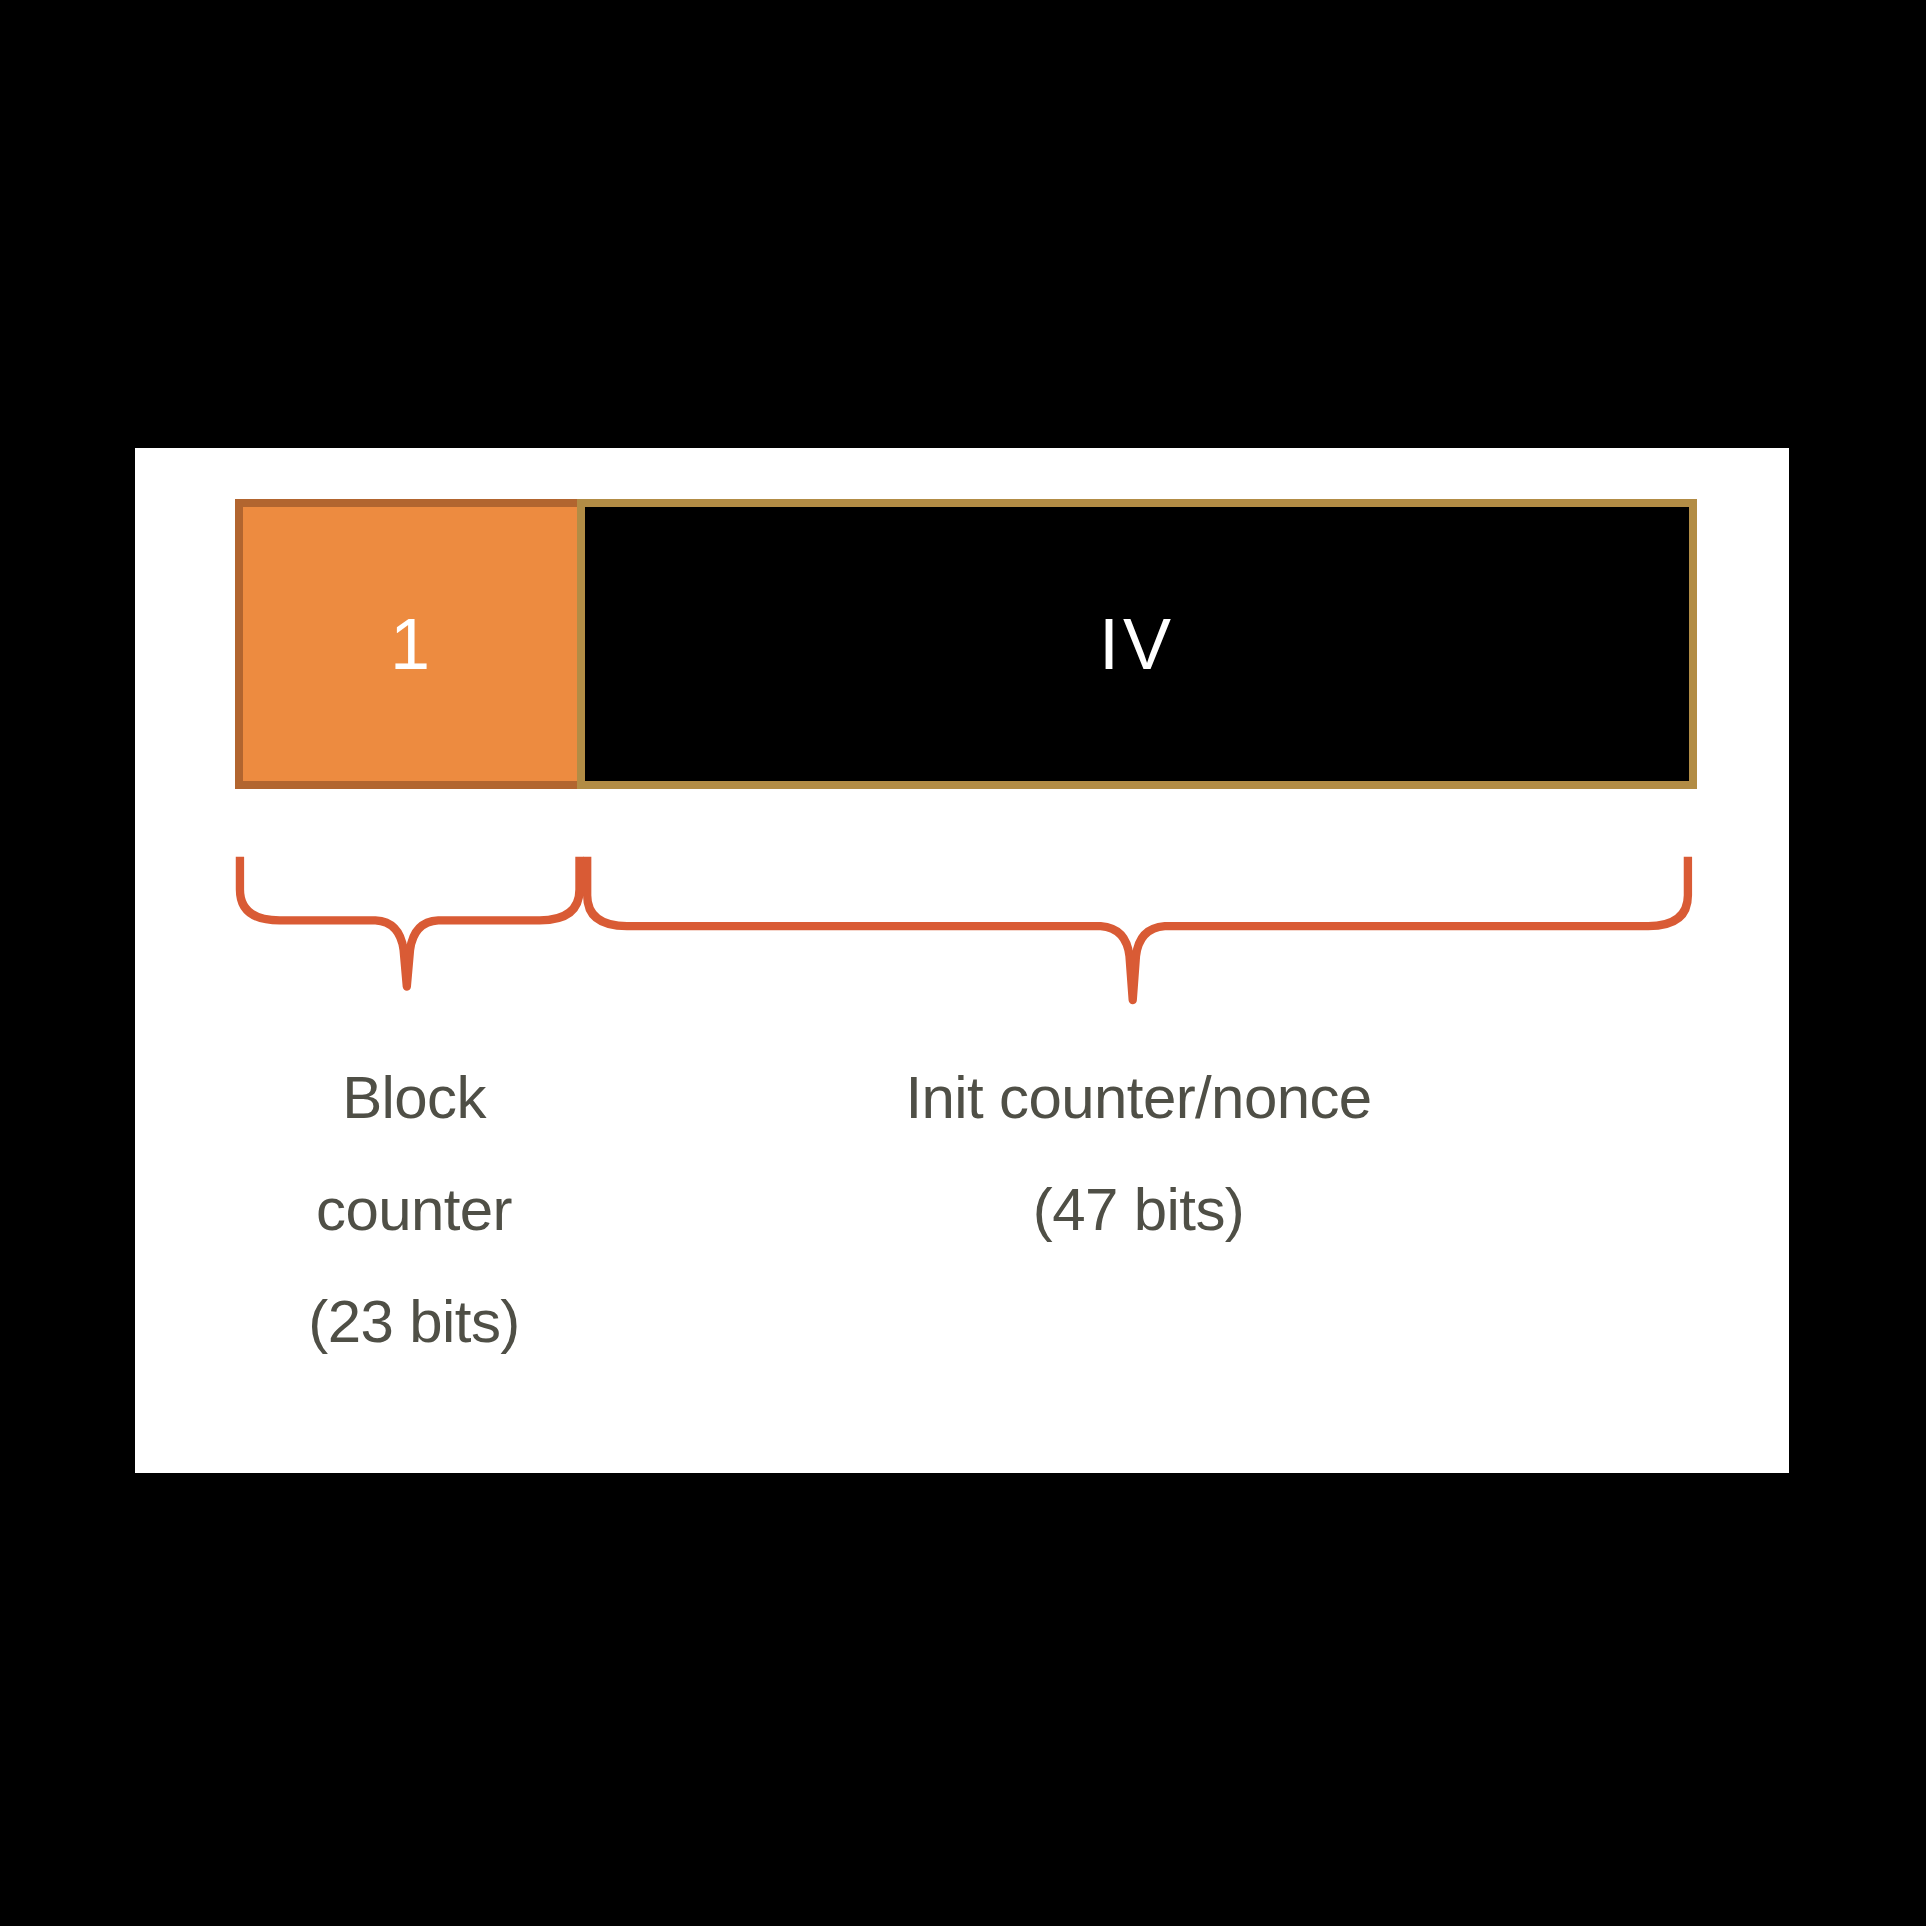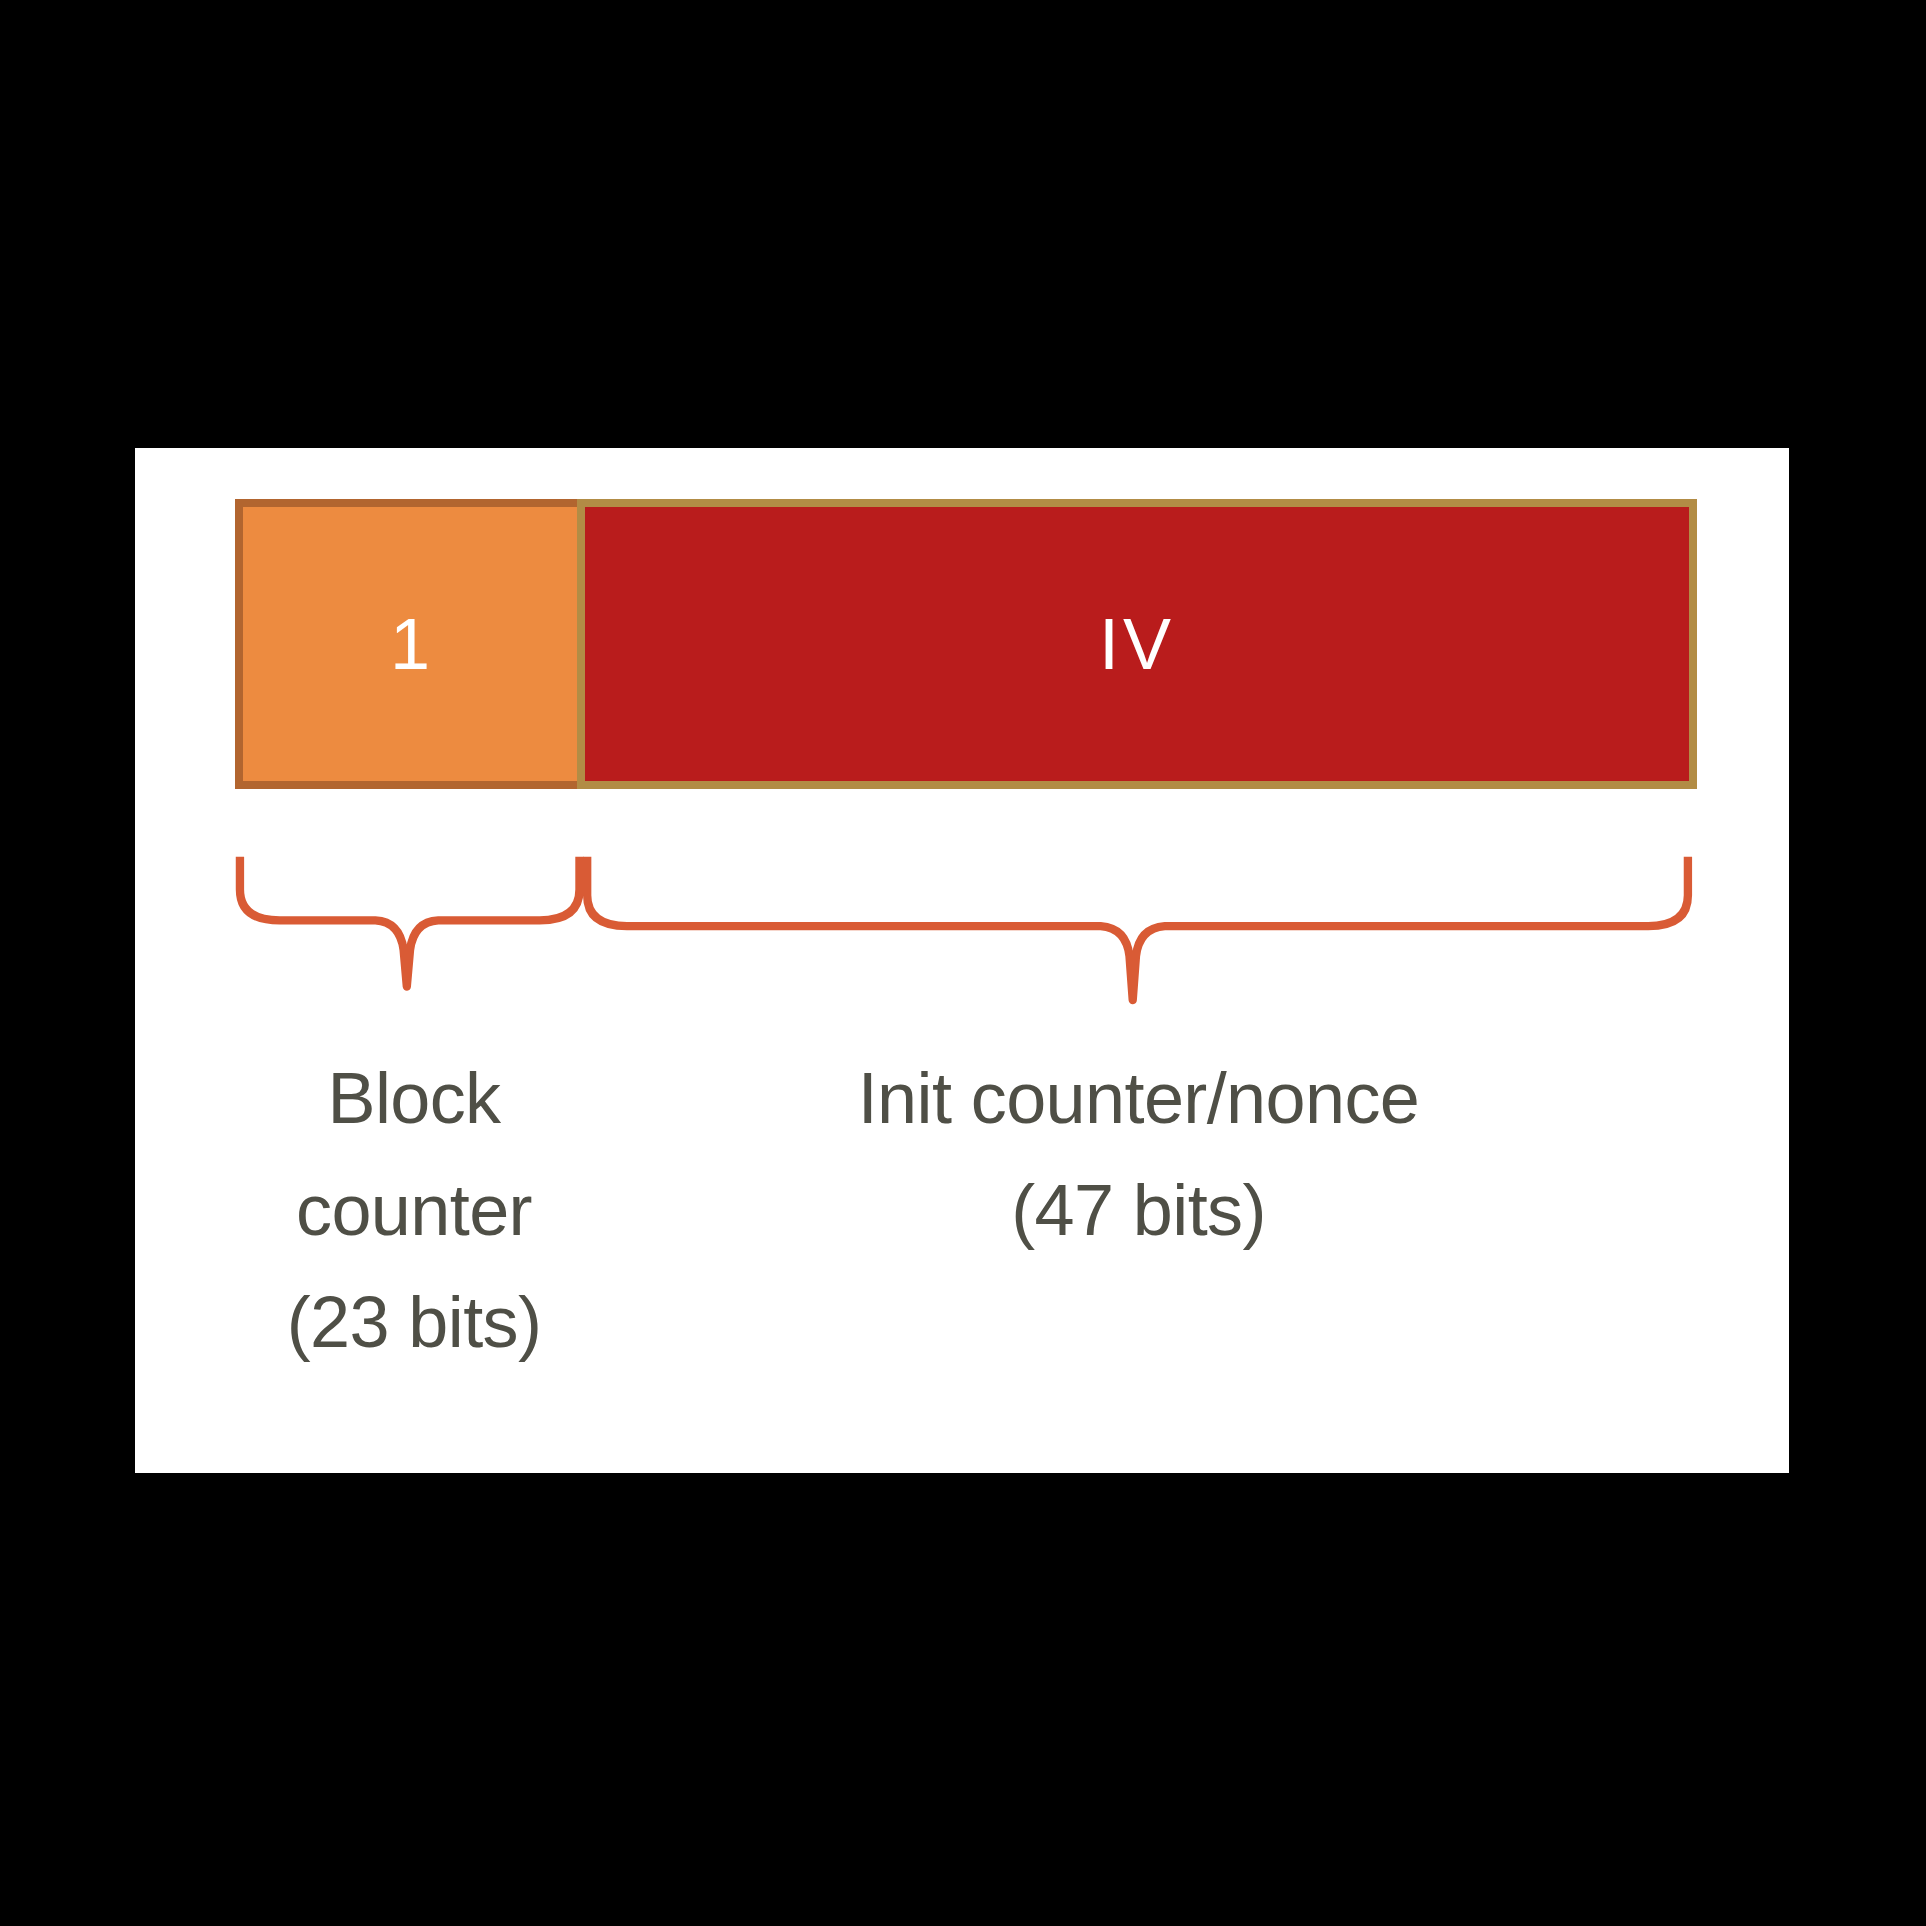--- a/index.html
+++ b/index.html
@@ -21,34 +21,34 @@
     display:flex;align-items:center;justify-content:center;
   }
   .seg-block{
     width:342px;
     background:#ED8B40;
     border:8.3px solid #B2652F;
     border-right:none;
   }
   .seg-iv{
     width:1120px;
-    background:#b91c1c;
+    background:#000000;
     border:8.3px solid #B28C45;
   }
   .seg-label{
     color:#ffffff;font-size:72px;font-weight:400;line-height:1;
   }
   .seg-iv .seg-label{letter-spacing:3.9px;}
   .braces-svg{
     position:absolute;left:0;top:0;width:1654px;height:1025px;
     pointer-events:none;
   }
   .caption{
     position:absolute;top:594px;
-    color:#4F4F46;font-size:72px;line-height:112px;font-weight:400;
+    color:#4F4F46;font-size:60px;line-height:112px;font-weight:400;
     text-align:center;letter-spacing:-0.6px;
   }
   .caption-left{left:22px;width:514px;}
   .caption-right{left:490px;width:1027px;}
 </style>
 </head>
 <body>
 
 <div class="panel">
 

